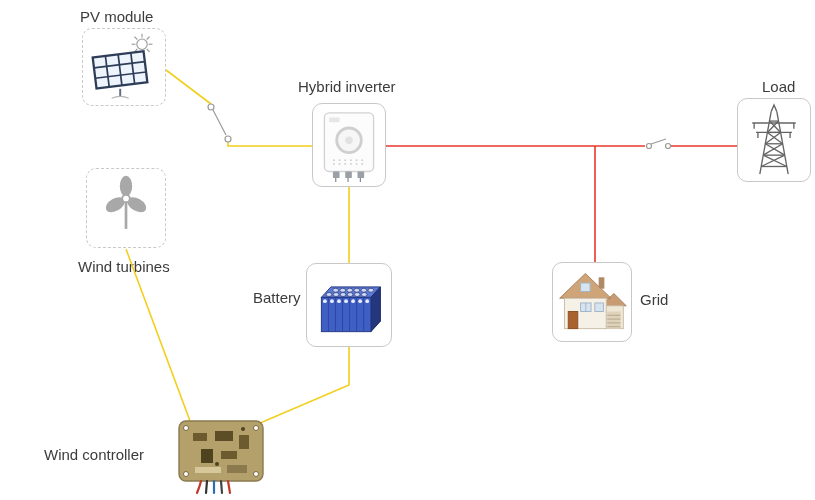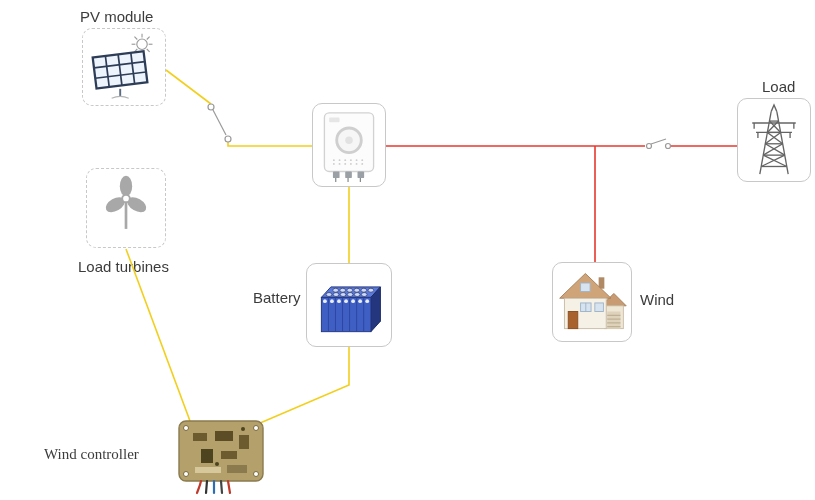--- a/index.html
+++ b/index.html
@@ -4,21 +4,21 @@
 <style>
   html,body{margin:0;padding:0;background:#ffffff;}
   #canvas{
     position:relative;width:815px;height:500px;background:#ffffff;overflow:hidden;
     font-family:"Liberation Sans", sans-serif;
     margin-left:40px;
   }
   .label{
     position:absolute;font-size:15px;color:#3c3c3c;white-space:nowrap;
   }
-  .label.serif{font-family:Liberation Serif, serif;}
+  .label.serif{font-family:Liberation Sans, sans-serif;}
   .box{
     position:absolute;background:#ffffff;border:1px solid #c8c8c8;border-radius:10px;
     box-sizing:border-box;display:flex;align-items:center;justify-content:center;z-index:2;
   }
   .box.dashed{border:1.6px dashed #c8c8c8;}
   .node-icon{display:block;}
   #wires{position:absolute;left:0;top:0;z-index:1;}
   .pcb-wrap{position:absolute;z-index:2;}
 </style>
 </head>
@@ -61,24 +61,25 @@
     <g fill="none" stroke-width="1.6" stroke="#f2cf1d">
       <polyline points="309,347 309,385 211,427"></polyline>
     </g>
 
     <g fill="none" stroke-width="1.6" stroke="#f2cf1d">
       <polyline points="86,249 150,421"></polyline>
     </g>
   </svg>
 
   <div class="label" style="left:40px;top:8px">PV module</div>
+  <div class="label" style="left:258px;top:78px">Hybrid inverter</div>
   <div class="label" style="left:722px;top:78px">Load</div>
-  <div class="label" style="left:38px;top:258px">Load turbines</div>
+  <div class="label" style="left:38px;top:258px">Wind turbines</div>
   <div class="label" style="left:213px;top:289px">Battery</div>
-  <div class="label" style="left:600px;top:291px">Wind</div>
+  <div class="label" style="left:600px;top:291px">Grid</div>
   <div class="label serif" style="left:4px;top:446px">Wind controller</div>
 
   <div class="box dashed" style="left:42px;top:28px;width:84px;height:78px">
     <svg class="node-icon" width="80" height="74" viewBox="0 0 84 78">
       <g stroke="#9a9a9a" stroke-width="1.2" fill="none">
         <circle cx="61" cy="15" r="5.5"></circle>
         <line x1="61" y1="8" x2="61" y2="4"></line>
         <line x1="61" y1="22" x2="61" y2="26"></line>
         <line x1="54" y1="15" x2="50" y2="15"></line>
         <line x1="68" y1="15" x2="72" y2="15"></line>

